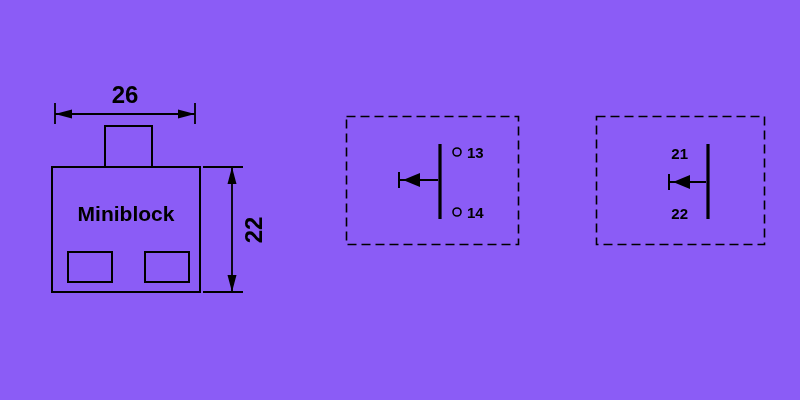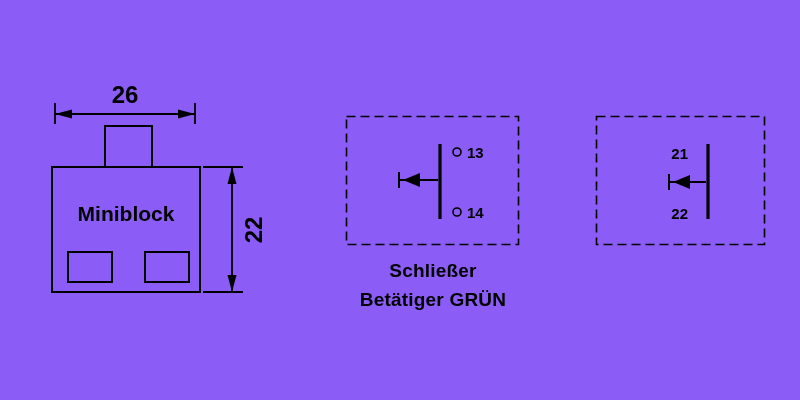--- a/index.html
+++ b/index.html
@@ -90,24 +90,20 @@
     </g>
 
     <line class="stroke" x1="95" y1="29" x2="95" y2="104" stroke-width="3.2"></line>
 
     <circle class="stroke" cx="112" cy="37" r="4" stroke-width="1.6"></circle>
     <text class="terminal-text" x="122" y="42.5">13</text>
     <circle class="stroke" cx="112" cy="97" r="4" stroke-width="1.6"></circle>
     <text class="terminal-text" x="122" y="102.5">14</text>
   </svg>
 
-  <div class="caption" style="left:328px; top:257px;">
-    <div>Schließer</div>
-    <div>Betätiger GRÜN</div>
-  </div>
 
   <svg class="symbol-svg" style="left:595px; top:115px;" width="172" height="132" viewBox="0 0 172 132">
     <rect x="1.5" y="1.5" width="168" height="128" class="stroke" stroke-width="1.6" stroke-dasharray="9 5"></rect>
 
     <g>
       <line class="stroke" x1="74" y1="59" x2="74" y2="75" stroke-width="2"></line>
       <line class="stroke" x1="74" y1="67" x2="111" y2="67" stroke-width="2"></line>
       <polygon points="78,67 95,60 95,74" fill="#000"></polygon>
     </g>
 

